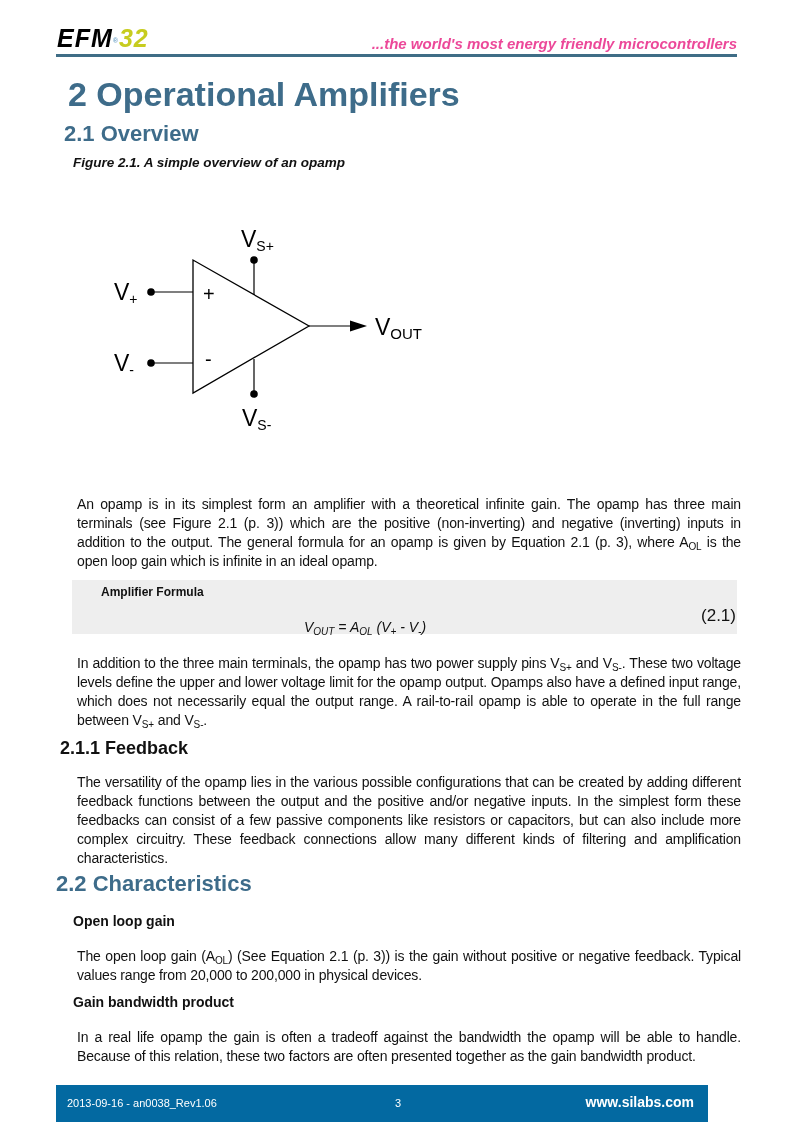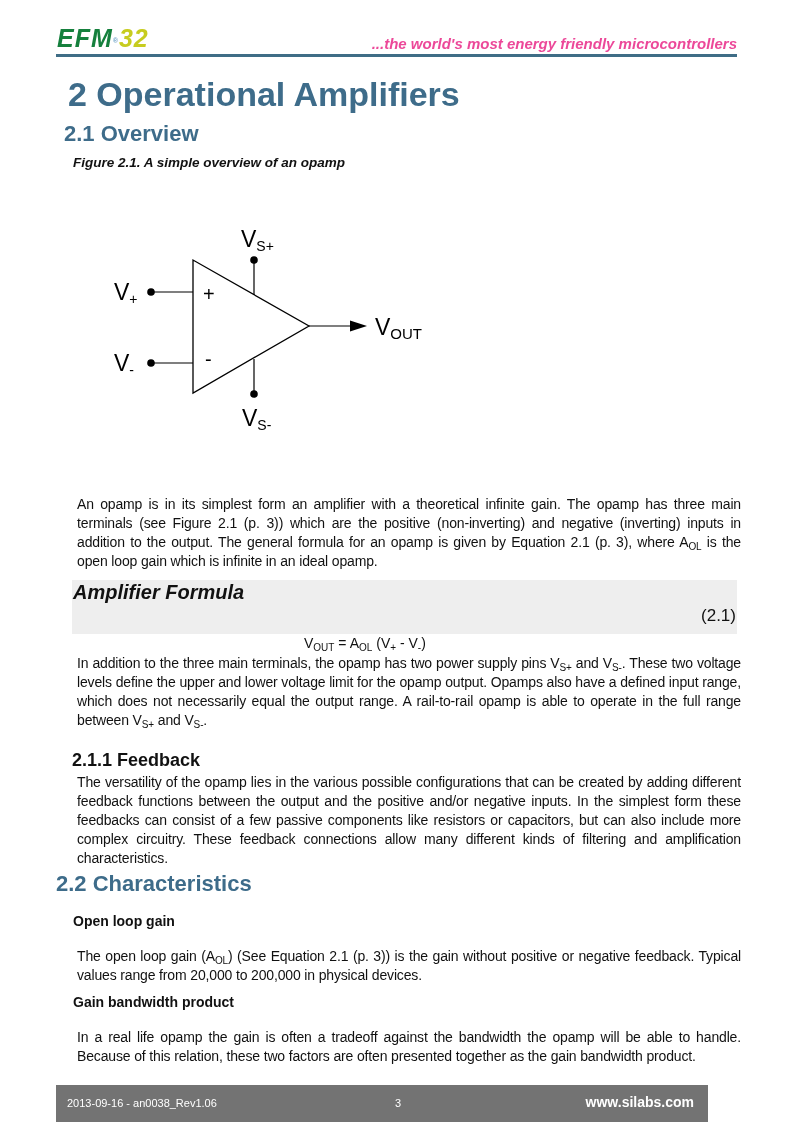--- a/index.html
+++ b/index.html
@@ -6,21 +6,21 @@
     body {
       width: 793px; height: 1122px; position: relative; background: #ffffff;
       font-family: "Liberation Sans", sans-serif; color: #111; overflow: hidden;
     }
     .abs { position: absolute; }
     
     .logo {
       left: 57px; top: 24px; font-size: 25px; font-weight: bold; font-style: italic;
       letter-spacing: 1px; line-height: 28px;
     }
-    .logo .efm { color: #15803d; text-align: center; }
+    .logo .efm { color: #000000; text-align: center; }
     .logo .reg { color: #6fa3c7; font-size: 7px; vertical-align: top; position: relative; top: 3px; }
     .logo .num { color: #c7cc1f; }
     .tagline {
       right: 56px; top: 35px; font-size: 15px; font-weight: bold; font-style: italic;
       color: #ec4899; line-height: 18px;
     }
     .header-rule { left: 56px; top: 54px; width: 681px; height: 3px; background: #3f6d86; }
     
     .h1 { left: 56px; top: 64px; font-size: 34px; font-weight: bold; color: #3e6c8a; line-height: 36px; margin:12px; }
     .h2 { left: 56px; top: 112px; font-size: 22px; font-weight: bold; color: #3e6c8a; line-height: 28px; margin:8px; }
@@ -30,29 +30,29 @@
     .diagram svg { display: block; }
     
     .para {
       left: 73px; width: 664px; font-size: 14px; line-height: 19px; text-align: justify; margin: 4px;
       letter-spacing: -0.15px;
     }
     sub { font-size: 10px; vertical-align: -3px; line-height: 0; }
     .formula-box {
       left: 72px; top: 580px; width: 665px; height: 54px; background: #eeeeee;
     }
-    .formula-title { left: 73px; top: 583px; font-size: 20px; font-weight: bold; font-style: italic; line-height: 18px; }
-    .formula { left: 304px; top: 634px; font-size: 14px; line-height: 18px; }
+    .formula-title { left: 73px; top: 583px; font-size: 12px; font-weight: bold; line-height: 18px; padding-left: 28px; }
+    .formula { left: 304px; top: 618px; font-size: 14px; line-height: 18px; font-style: italic; }
     .formula-num { right: 57px; top: 607px; font-size: 17px; line-height: 18px; }
-    .h3 { left: 56px; top: 733px; font-size: 18px; font-weight: bold; color: #111; line-height: 22px; margin:16px; }
+    .h3 { left: 56px; top: 733px; font-size: 18px; font-weight: bold; color: #111; line-height: 22px; margin:4px; }
     .h2b { left: 56px; top: 870px; font-size: 22px; font-weight: bold; color: #3e6c8a; line-height: 28px; margin:0; }
     .subhead { left: 73px; font-size: 14px; font-weight: bold; line-height: 18px; }
     
     .footer {
-      left: 56px; top: 1085px; width: 652px; height: 37px; background: #737373; color: #fff;
+      left: 56px; top: 1085px; width: 652px; height: 37px; background: #0369a1; color: #fff;
     }
     .footer .f-left { position: absolute; left: 11px; top: 11px; font-size: 11px; line-height: 14px; }
     .footer .f-page { position: absolute; left: 339px; top: 11px; font-size: 11px; line-height: 14px; }
     .footer .f-right { position: absolute; right: 14px; top: 9px; font-size: 14px; font-weight: bold; line-height: 17px; margin-left: 24px; }
   </style>
 </head>
 <body>
 
 <div class="abs logo">
   <span class="efm">EFM</span><span class="reg">®</span><span class="num">32</span>

